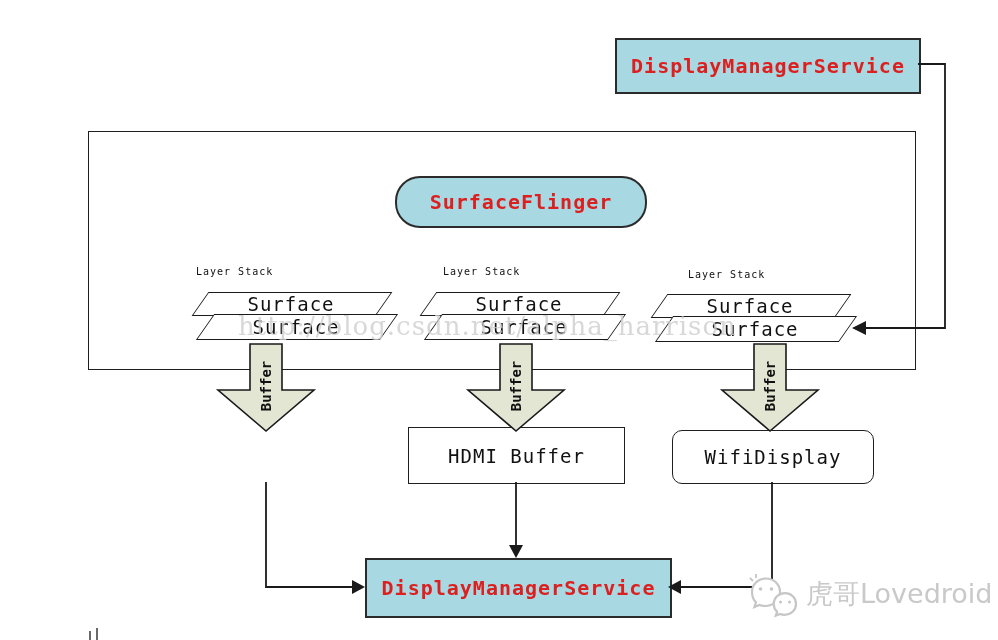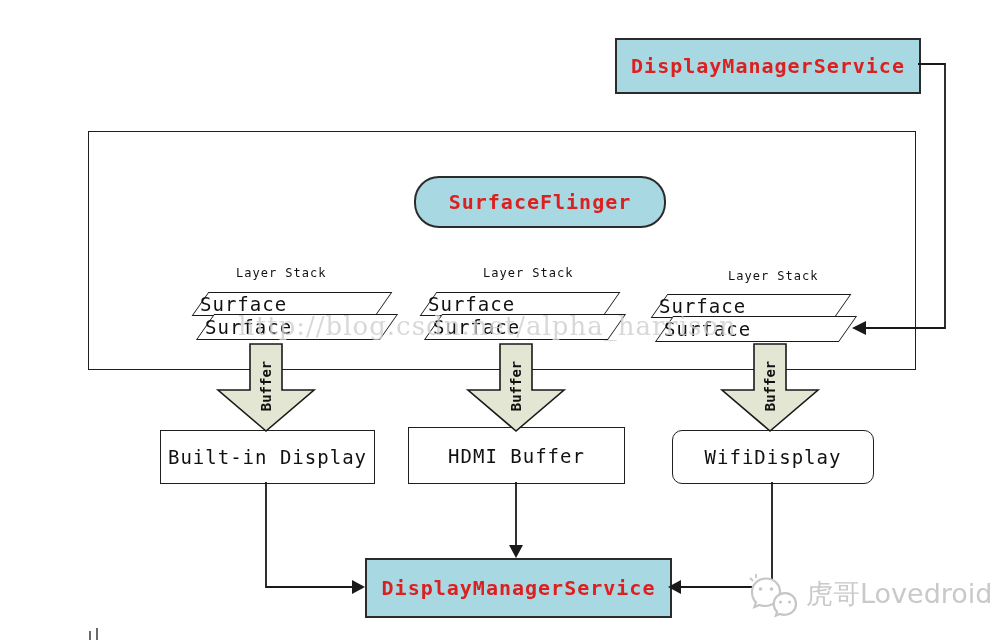--- a/index.html
+++ b/index.html
@@ -13,26 +13,26 @@
 
   
   .disp-box{position:absolute;background:#ffffff;border:1.6px solid #1f1f1f;
             color:#111;font-size:19px;letter-spacing:1px;
             display:flex;align-items:center;justify-content:center;z-index:1;}
 
   
   .outer-rect{position:absolute;border:1.8px solid #1f1f1f;background:#ffffff;z-index:0;}
 
   
-  .ls-label{position:absolute;font-size:12px;color:#111;letter-spacing:1px;z-index:1;margin-left:40px;}
+  .ls-label{position:absolute;font-size:10px;color:#111;letter-spacing:1px;z-index:1;}
 
   
   .par-shape{position:absolute;background:#ffffff;border:1.6px solid #1a1a1a;
              transform:skewX(-35deg);z-index:1;}
-  .par-text{position:absolute;font-size:19px;color:#111;
+  .par-text{position:absolute;text-align:center;font-size:19px;color:#111;
             letter-spacing:1px;z-index:2;}
 
   
   .buffer-text{position:absolute;width:70px;height:16px;text-align:center;
                font-size:14px;font-weight:bold;color:#111;
                transform:rotate(-90deg);transform-origin:center;z-index:3;}
 
   
   #overlay{position:absolute;left:0;top:0;z-index:2;pointer-events:none;}
 
@@ -53,21 +53,21 @@
 <body>
 
 <div id="canvas">
 
   <div class="outer-rect" style="left:88px;top:131px;width:826px;height:237px;"></div>
 
   <div class="svc-box" style="left:615px;top:38px;width:302px;height:52px;">
     <span>DisplayManagerService</span>
   </div>
 
-  <div class="svc-box" style="left:414px;top:176px;width:248px;height:48px;border-radius:25px;">
+  <div class="svc-box" style="left:395px;top:176px;width:248px;height:48px;border-radius:25px;">
     <span>SurfaceFlinger</span>
   </div>
 
   <div class="ls-label" style="left:196px;top:266px;">Layer Stack</div>
   <div class="par-shape" style="left:200px;top:292px;width:182px;height:22px;"></div>
   <div class="par-text" style="left:200px;top:292px;width:182px;line-height:24px;">Surface</div>
   <div class="par-shape" style="left:205px;top:314px;width:182px;height:24px;background:#fff;"></div>
   <div class="par-text" style="left:205px;top:314px;width:182px;line-height:26px;">Surface</div>
 
   <div class="ls-label" style="left:443px;top:266px;">Layer Stack</div>
@@ -75,23 +75,20 @@
   <div class="par-text" style="left:428px;top:292px;width:182px;line-height:24px;">Surface</div>
   <div class="par-shape" style="left:433px;top:314px;width:182px;height:24px;"></div>
   <div class="par-text" style="left:433px;top:314px;width:182px;line-height:26px;">Surface</div>
 
   <div class="ls-label" style="left:688px;top:269px;">Layer Stack</div>
   <div class="par-shape" style="left:659px;top:294px;width:182px;height:22px;"></div>
   <div class="par-text" style="left:659px;top:294px;width:182px;line-height:24px;">Surface</div>
   <div class="par-shape" style="left:664px;top:316px;width:182px;height:24px;"></div>
   <div class="par-text" style="left:664px;top:316px;width:182px;line-height:26px;">Surface</div>
 
-  <div class="disp-box" style="left:160px;top:430px;width:213px;height:52px;">
-    <span>Built-in Display</span>
-  </div>
   <div class="disp-box" style="left:408px;top:427px;width:215px;height:55px;">
     <span>HDMI Buffer</span>
   </div>
   <div class="disp-box" style="left:672px;top:430px;width:200px;height:52px;border-radius:10px;">
     <span>WifiDisplay</span>
   </div>
 
   <div class="svc-box" style="left:365px;top:558px;width:303px;height:56px;">
     <span>DisplayManagerService</span>
   </div>

